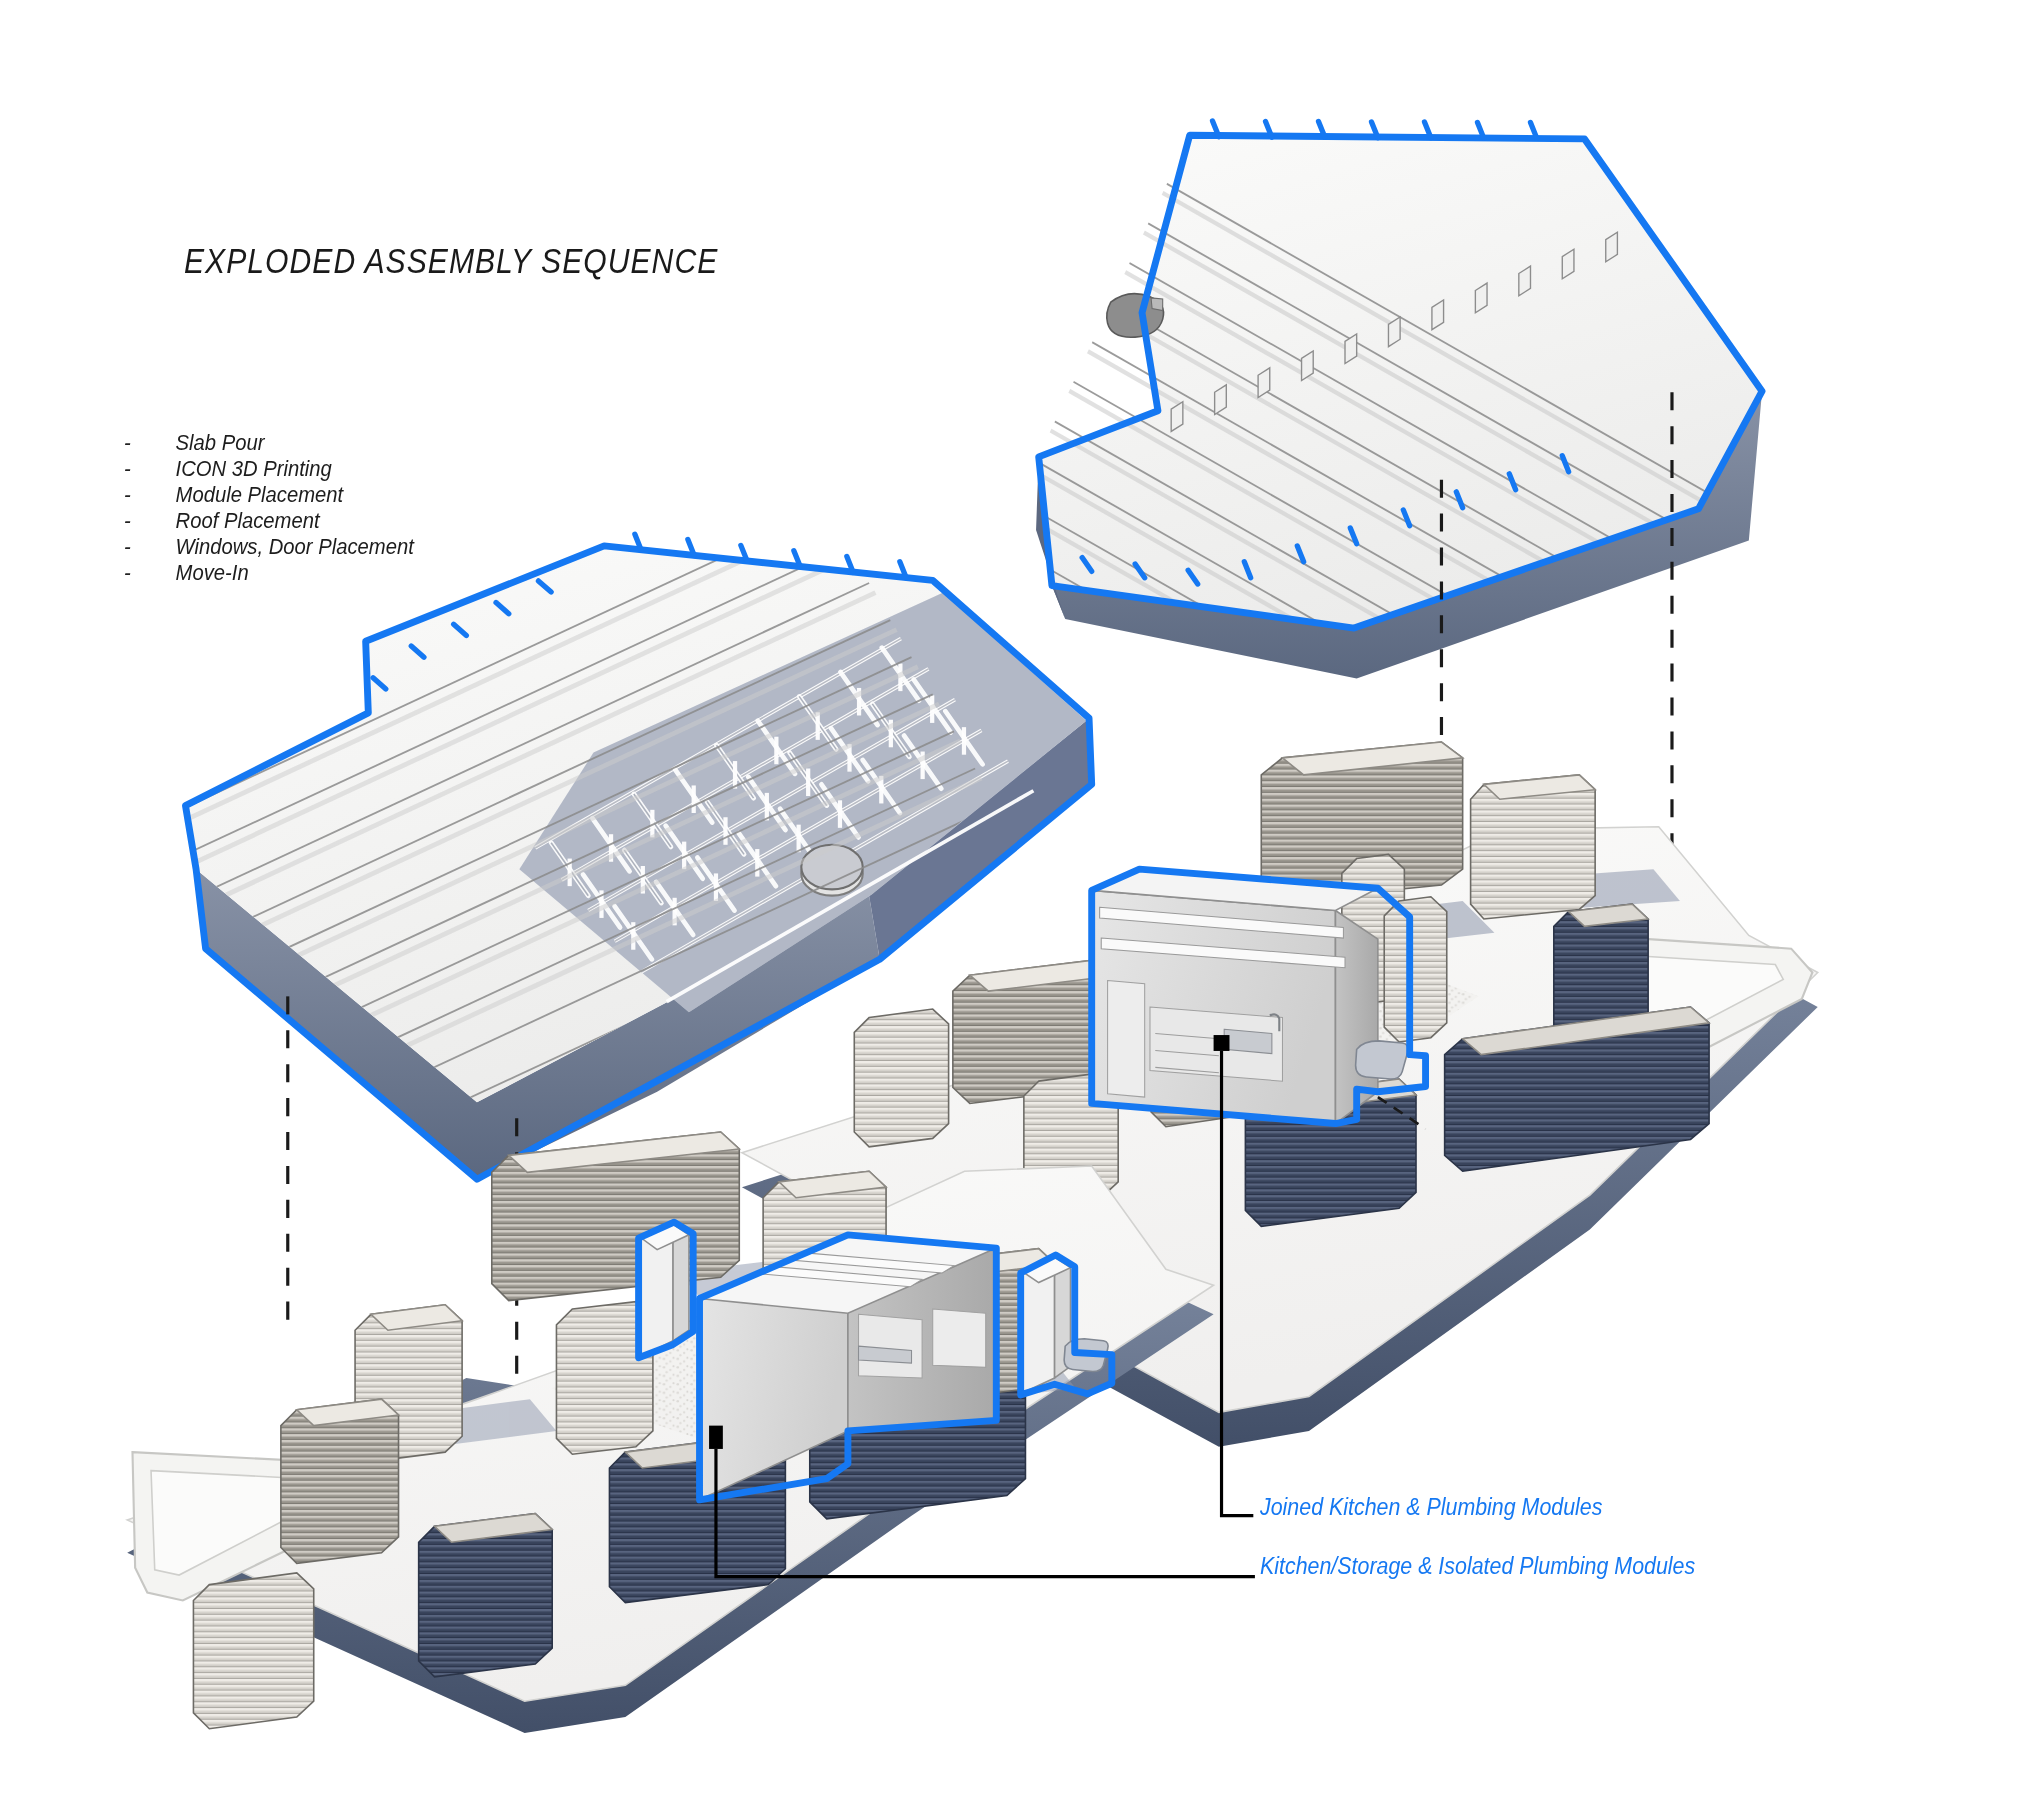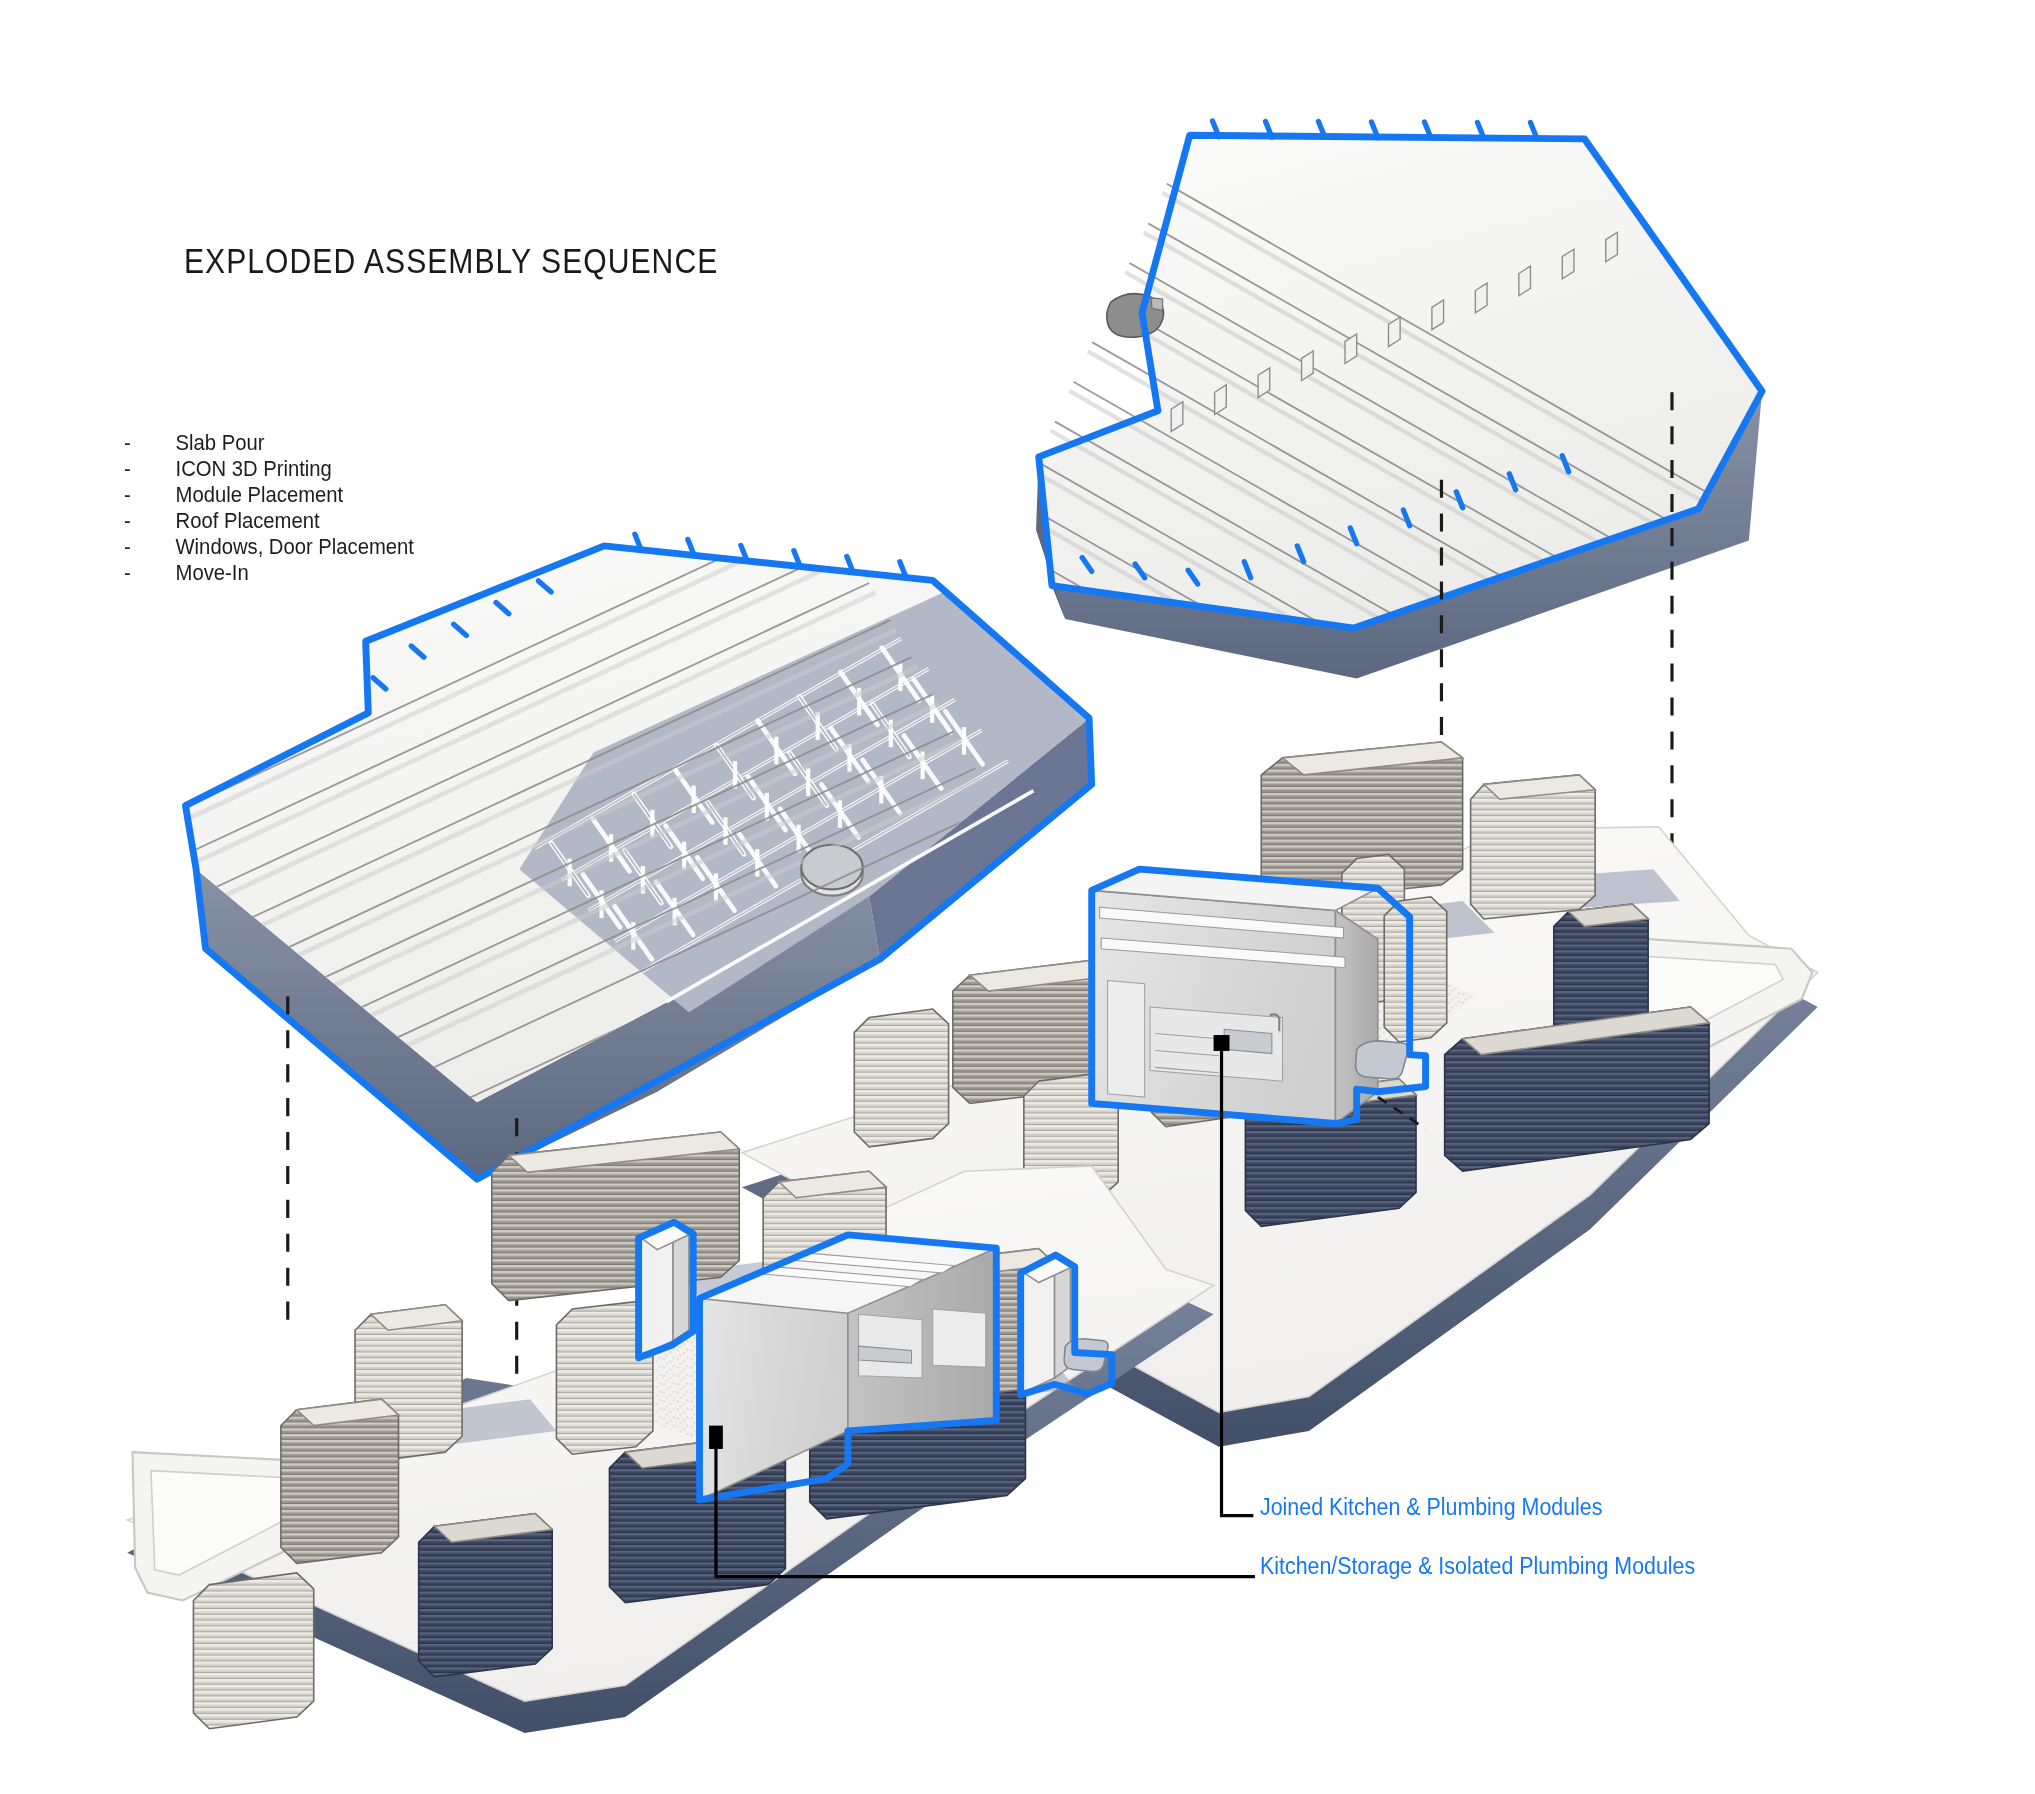--- a/index.html
+++ b/index.html
@@ -1,18 +1,18 @@
 <!DOCTYPE html>
 <html style="font-size:8.5px"><head>
 <meta charset="utf-8">
 <style>
   html,body{margin:0;padding:0;background:#ffffff;}
   body{width:2035px;height:1794px;position:relative;overflow:hidden;
        font-family:"Liberation Sans", sans-serif;}
-  #stage{position:absolute;inset:0;width:2035px;height:1749px;background:#fff;}
+  #stage{position:absolute;inset:0;width:2035px;height:1749px;background:#fff;font-style:italic;}
   #art{position:absolute;left:0;top:0;width:2035px;height:1794px;}
 
   .title{
     position:absolute; left:184px; top:241px;
     font-family:"Liberation Sans", sans-serif;
     font-size:35px; letter-spacing:1.2px; color:#1a1a1a;
     font-weight:400; transform:scaleX(0.86); transform-origin:left top;
     white-space:nowrap;
   }
   .seqlist{

